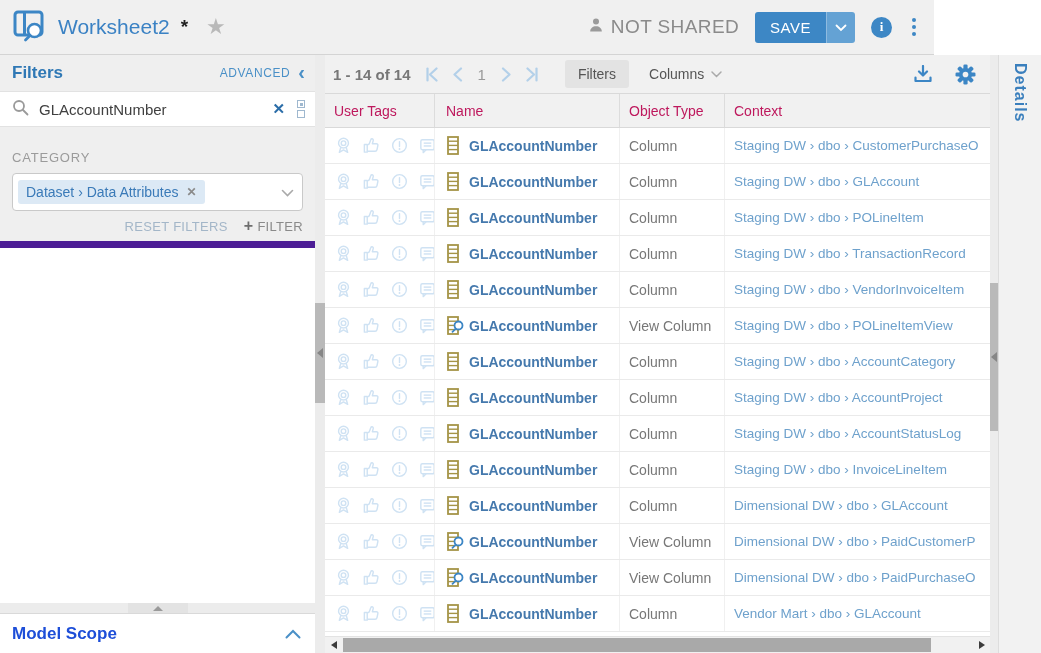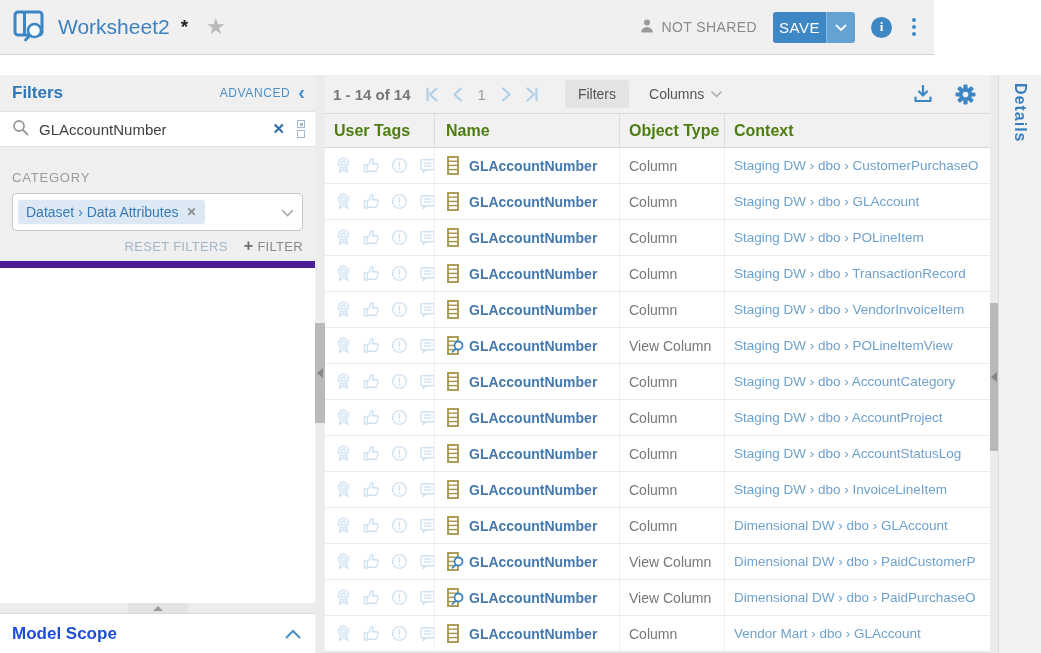--- a/index.html
+++ b/index.html
@@ -1,29 +1,29 @@
 <!DOCTYPE html>
 <html><head>
 <meta charset="utf-8">
 <style>
   * { margin:0; padding:0; box-sizing:border-box; }
   html,body { width:1041px; height:653px; }
   body { font-family:"Liberation Sans", sans-serif; background:#fff; overflow:hidden; }
-  .app { width:934px; height:653px; position:relative; display:flex; flex-direction:column;gap:20px; }
+  .app { width:934px; height:653px; position:relative; display:flex; flex-direction:column; }
 
   
   .top-bar { height:55px; background:#f0f0f0; border-bottom:1px solid #d4d4d4; display:flex; align-items:center; padding:0 14px 0 12px; flex:0 0 55px; }
   .title-wrap { display:flex; align-items:center; gap:10px; }
   .ws-title { font-size:21px; color:#3b82c4; }
   .ws-asterisk { font-size:19px; color:#222; font-weight:bold; margin-left:1px; }
   .fav-star { color:#b9b9b9; font-size:22px; margin-left:8px; }
   .top-right { margin-left:auto; display:flex; align-items:center; gap:16px; }
-  .share-wrap { display:flex; align-items:center; gap:7px; color:#8a8a8a; font-size:14px; letter-spacing:.4px; }
+  .share-wrap { display:flex; align-items:center; gap:7px; color:#8a8a8a; font-size:19px; letter-spacing:.4px; }
   .save-split { display:flex; border-radius:3px; overflow:hidden; cursor:pointer; }
-  .save-main { background:#3d87c5; color:#fff; font-size:15px; letter-spacing:.5px; padding:7px 6px; }
+  .save-main { background:#3d87c5; color:#fff; font-size:15px; letter-spacing:.5px; padding:7px 15px; }
   .save-caret { background:#64a2d4; width:29px; display:flex; align-items:center; justify-content:center; border-left:1px solid #8fbbe0; }
   .info-btn { width:21px; height:21px; border-radius:50%; background:#3d87c5; color:#fff; font-weight:bold; font-size:13px; display:flex; align-items:center; justify-content:center; font-family:"Liberation Serif", serif; }
   .kebab { display:flex; flex-direction:column; gap:3px; padding:2px 4px; }
   .kebab i { width:4px; height:4px; border-radius:50%; background:#3d87c5; display:block; }
 
   
   .main-row { flex:1; display:flex; min-height:0; }
 
   
   .sidebar { width:315px; flex:0 0 315px; display:flex; flex-direction:column; background:#fff; }
@@ -70,21 +70,21 @@
   .range-text { font-size:15px; font-weight:bold; color:#777; white-space:nowrap; }
   .pager { display:flex; align-items:center; gap:11px; margin-left:14px; color:#b3d0e9; }
   .pager svg { display:block; }
   .page-num { color:#999; font-size:15px; padding:0 4px; }
   .filters-btn { margin-left:26px; background:#e3e3e3; border-radius:3px; color:#555; font-size:14px; padding:6px 13px; }
   .columns-btn { margin-left:20px; color:#555; font-size:14px; display:flex; align-items:center; gap:7px; }
   .tool-icons { margin-left:auto; display:flex; align-items:center; gap:22px; }
   .tool-icons svg { display:block; }
 
   .thead { height:34px; flex:0 0 34px; background:#f1f1f1; border-bottom:1px solid #d9d9d9; display:flex; }
-  .th { font-size:16px; font-weight:bold; color:#4d7c0f; display:flex; align-items:center; border-right:1px solid #dcdcdc; }
+  .th { font-size:14px; font-weight:normal; color:#be185d; display:flex; align-items:center; border-right:1px solid #dcdcdc; }
   .th:last-child { border-right:none; }
   .c-tags { width:110px; flex:0 0 110px; padding-left:9px; }
   .c-name { width:185px; flex:0 0 185px; padding-left:11px; }
   .c-type { width:105px; flex:0 0 105px; padding-left:9px; }
   .c-ctx  { width:265px; flex:0 0 265px; padding-left:9px; }
 
   .tbody { flex:0 0 auto; }
   .row { height:36px; display:flex; border-bottom:1px solid #eaeaea; background:#fff; }
   .td { display:flex; align-items:center; border-right:1px solid #f0f0f0; overflow:hidden; }
   .td:last-child { border-right:none; }

